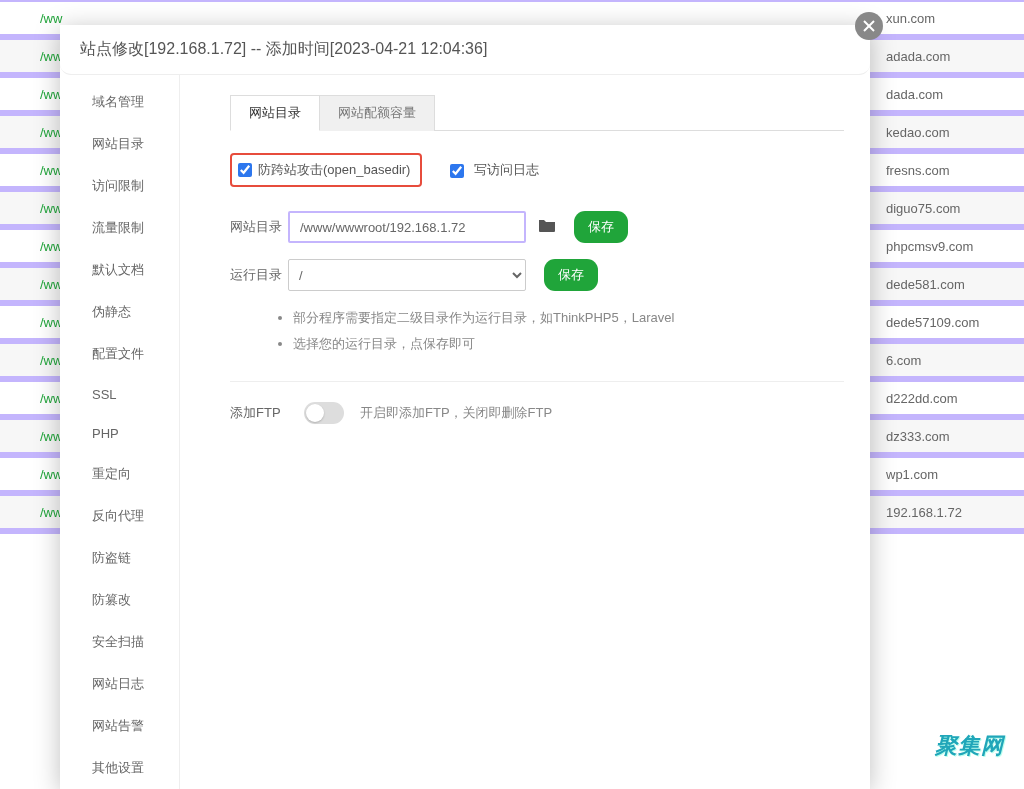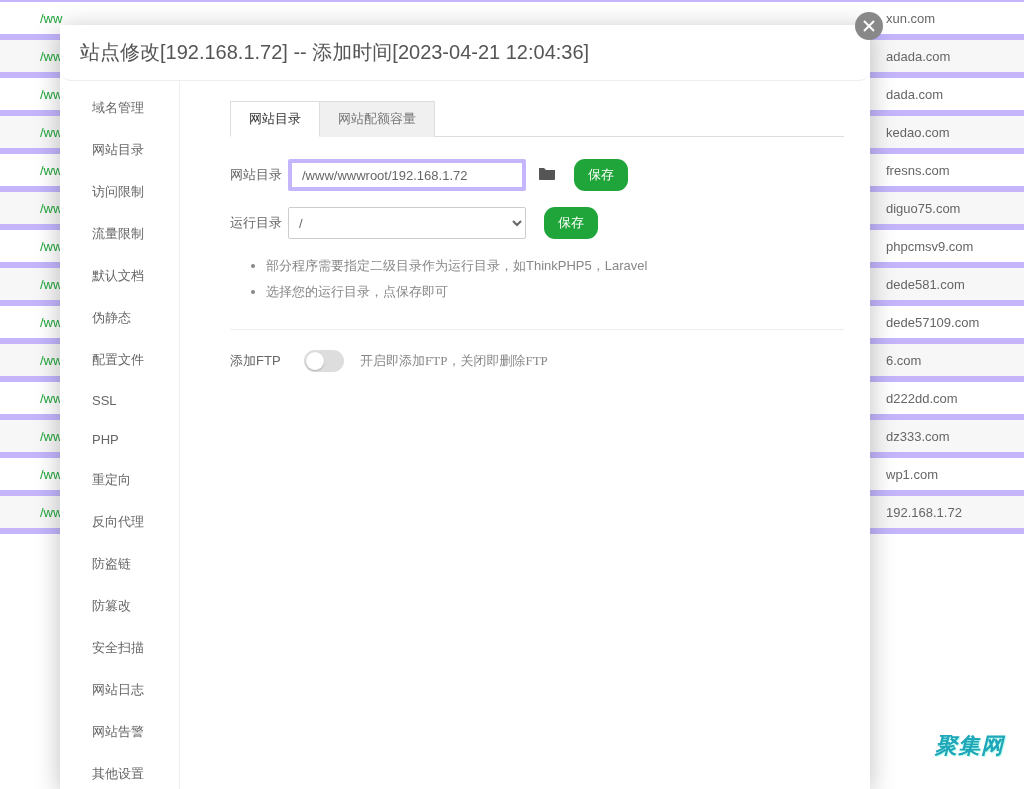--- a/index.html
+++ b/index.html
@@ -12,21 +12,21 @@
   .bg-row:nth-child(even) { background: #fff; }
   .col-path { width: 360px; padding-left: 40px; color: #20a53a; }
   .col-a { width: 300px; color: #20a53a; }
   .col-b { width: 210px; color: #20a53a; }
   .col-domain { flex: 1; padding-left: 16px; color: #666; }
 
   
   .modal { position: absolute; left: 60px; top: 25px; width: 810px; height: 764px; background: #fff; box-shadow: 0 4px 24px rgba(0,0,0,0.25); }
   .close-btn { position: absolute; right: -13px; top: -13px; width: 28px; height: 28px; border-radius: 50%; background: #888; color: #fff; display: flex; align-items: center; justify-content: center; cursor: pointer; font-family: Arial; }
   .close-btn svg { width: 14px; height: 14px; }
-  .modal-title { padding: 14px 20px; font-size: 20px; color: #555; border-bottom: 1px solid #eee; border-radius: 11px; }
+  .modal-title { padding: 14px 20px; font-size: 16px; color: #555; border-bottom: 1px solid #eee; border-radius: 11px; }
   .modal-body { display: flex; height: calc(100% - 48px); gap: 24px; }
 
   
   .sidebar { width: 120px; border-right: 1px solid #eee; padding-top: 6px; }
   .sidebar-item { padding: 12px 0 12px 32px; font-size: 13px; color: #666; cursor: pointer; }
   .sidebar-item.active { background: #fff; font-weight: 500; position: relative; }
 
   
   .content { flex: 1; padding: 20px 26px; }
   .tabs { display: flex; border-bottom: 1px solid #ddd; margin-bottom: 22px; width: 100%; }
@@ -34,35 +34,35 @@
   .tab.active { background: #fff; color: #333; border-bottom: 1px solid #fff; }
   .tab + .tab { border-left: none; }
 
   .check-row { display: flex; align-items: center; gap: 28px; margin-bottom: 24px; }
   .highlight-box { border: 2px solid #e74c3c; border-radius: 4px; padding: 6px 10px 6px 6px; display: inline-flex; align-items: center; }
   .cbx { width: 14px; height: 14px; accent-color: #2d77ee; margin-right: 6px; vertical-align: middle; }
   .cbx-label { font-size: 13px; color: #555; }
 
   .form-row { display: flex; align-items: center; margin-bottom: 16px; }
   .form-label { width: 58px; color: #666; font-size: 13px; }
-  .text-input { width: 238px; height: 32px; border: 4px solid #c4b5fd; border-radius: 2px; padding: 0 10px; font-size: 13px; color: #666; }
+  .text-input { width: 238px; height: 32px; border: 2px solid #c4b5fd; border-radius: 2px; padding: 0 10px; font-size: 13px; color: #666; }
   .select-input { width: 238px; height: 32px; border: 1px solid #ccc; border-radius: 2px; padding: 0 6px; font-size: 13px; color: #666; background: #fff; }
   .folder-icon { margin: 0 12px; color: #555; cursor: pointer; font-size: 16px; }
   .save-btn { height: 32px; padding: 0 14px; border: none; border-radius: 11px; background: #20a53a; color: #fff; font-size: 13px; cursor: pointer; margin-left: 6px; }
 
   .tips { list-style: disc; margin: 18px 0 28px 36px; color: #888; font-size: 13px; }
-  .tips li { margin-bottom: 8px; }
+  .tips li { margin-bottom: 8px; margin-left: 27px; }
 
   .divider { border-top: 1px solid #eee; margin-bottom: 20px; }
 
   .ftp-row { display: flex; align-items: center; gap: 16px; }
   .ftp-label { color: #666; width: 58px; }
   .toggle { width: 40px; height: 22px; border-radius: 11px; background: #ddd; position: relative; cursor: pointer; }
   .toggle::after { content: ""; position: absolute; left: 2px; top: 2px; width: 18px; height: 18px; border-radius: 50%; background: #fff; box-shadow: 0 1px 2px rgba(0,0,0,.2); }
-  .ftp-tip { color: #888; font-size: 13px; font-family: Liberation Serif, serif; }
+  .ftp-tip { color: #888; font-size: 13px; }
 
   .watermark { position: absolute; right: 20px; bottom: 28px; font-size: 22px; font-weight: 700; font-style: italic; color: #20a6b9; letter-spacing: 1px; text-shadow: 1px 1px 0 #bfe; }
 </style>
 </head>
 <body>
 
 <div class="bg-table" id="bg-table" style="top: -16px;">
     <div class="bg-row" style="height: 18px; align-items: flex-start; padding-top: 0px;">
       <div class="col-a">查看</div>
       <div class="col-b">永久</div>
@@ -181,20 +181,30 @@
         <div class="sidebar-item">网站告警</div>
         <div class="sidebar-item">其他设置</div>
       </div>
     <div class="content">
 
       <div class="tabs">
         <div class="tab active">网站目录</div>
         <div class="tab">网站配额容量</div>
       </div>
 
+      <div class="check-row">
+        <span class="highlight-box">
+          <input type="checkbox" class="cbx" checked="" style="">
+          <span class="cbx-label">防跨站攻击(open_basedir)</span>
+        </span>
+        <span>
+          <input type="checkbox" class="cbx" checked="" style="">
+          <span class="cbx-label">写访问日志</span>
+        </span>
+      </div>
 
       <div class="form-row">
         <span class="form-label">网站目录</span>
         <input class="text-input" value="/www/wwwroot/192.168.1.72" style="">
         <span class="folder-icon">
           <svg width="18" height="14" viewBox="0 0 18 14">
               <path d="M1 2 h5 l2 2 h9 v9 a1 1 0 0 1 -1 1 h-14 a1 1 0 0 1 -1 -1 z" fill="#555"></path>
             </svg>
         </span>
         <button class="save-btn">保存</button>

